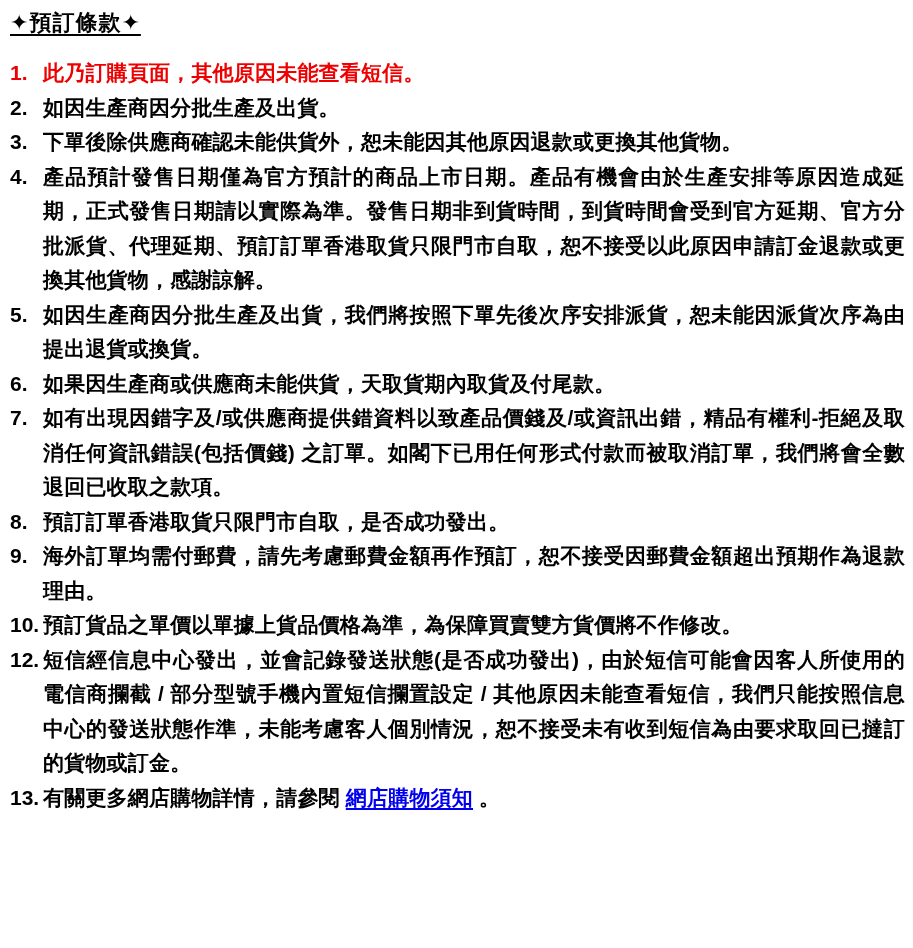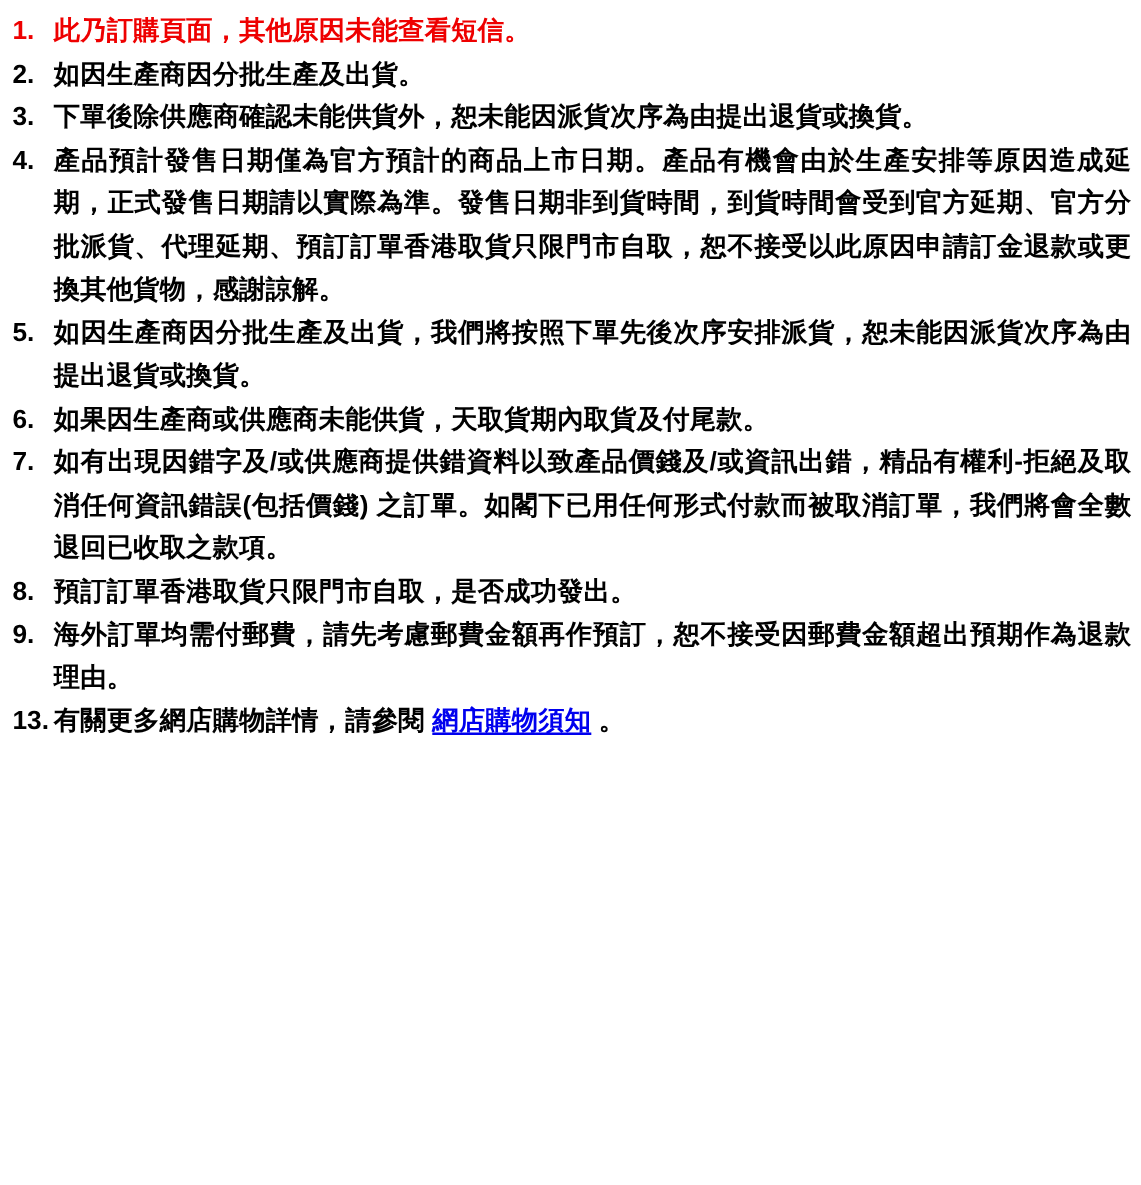--- a/index.html
+++ b/index.html
@@ -69,33 +69,34 @@
     text-underline-offset: 3px;
     cursor: pointer;
   }
 </style>
 </head>
 <body style="background: rgb(255, 255, 255);">
 
 <div class="page">
 
 
+  <div class="section-title">✦預訂條款✦</div>
 
   <div class="terms-list" id="terms-list">
       <div class="term-row red">
         <span class="term-num">1.</span>
         <div class="term-text"><span class="">此乃訂購頁面，其他原因未能查看短信。</span></div>
       </div>
       <div class="term-row">
         <span class="term-num">2.</span>
         <div class="term-text"><span class="">如因生產商因分批生產及出貨。</span></div>
       </div>
       <div class="term-row">
         <span class="term-num">3.</span>
-        <div class="term-text"><span class="">下單後除供應商確認未能供貨外，恕未能因派貨次序為由提出退貨或換貨。</span></div>
+        <div class="term-text"><span class="">下單後除供應商確認未能供貨外，恕未能因其他原因退款或更換其他貨物。</span></div>
       </div>
       <div class="term-row">
         <span class="term-num">4.</span>
         <div class="term-text"><span class="">產品預計發售日期僅為官方預計的商品上市日期。產品有機會由於生產安排等原因造成延期，正式發售日期請以實際為準。發售日期非到貨時間，到貨時間會受到官方延期、官方分批派貨、代理延期、預訂訂單香港取貨只限門市自取，恕不接受以此原因申請訂金退款或更換其他貨物，感謝諒解。</span></div>
       </div>
       <div class="term-row">
         <span class="term-num">5.</span>
         <div class="term-text"><span class="">如因生產商因分批生產及出貨，我們將按照下單先後次序安排派貨，恕未能因派貨次序為由提出退貨或換貨。</span></div>
       </div>
       <div class="term-row">
@@ -108,18 +109,26 @@
       </div>
       <div class="term-row">
         <span class="term-num">8.</span>
         <div class="term-text"><span class="">預訂訂單香港取貨只限門市自取，是否成功發出。</span></div>
       </div>
       <div class="term-row">
         <span class="term-num">9.</span>
         <div class="term-text"><span class="">海外訂單均需付郵費，請先考慮郵費金額再作預訂，恕不接受因郵費金額超出預期作為退款理由。</span></div>
       </div>
       <div class="term-row">
+        <span class="term-num">10.</span>
+        <div class="term-text"><span class="">預訂貨品之單價以單據上貨品價格為準，為保障買賣雙方貨價將不作修改。</span></div>
+      </div>
+      <div class="term-row">
+        <span class="term-num">12.</span>
+        <div class="term-text"><span class="">短信經信息中心發出，並會記錄發送狀態(是否成功發出)，由於短信可能會因客人所使用的電信商攔截 / 部分型號手機內置短信攔置設定 / 其他原因未能查看短信，我們只能按照信息中心的發送狀態作準，未能考慮客人個別情況，恕不接受未有收到短信為由要求取回已撻訂的貨物或訂金。</span></div>
+      </div>
+      <div class="term-row">
         <span class="term-num">13.</span>
         <div class="term-text"><span class="">有關更多網店購物詳情，請參閱 </span><a class="seg-link">網店購物須知</a><span class=""> 。</span></div>
       </div>
     </div>
 
 </div>
 
 </body></html>

